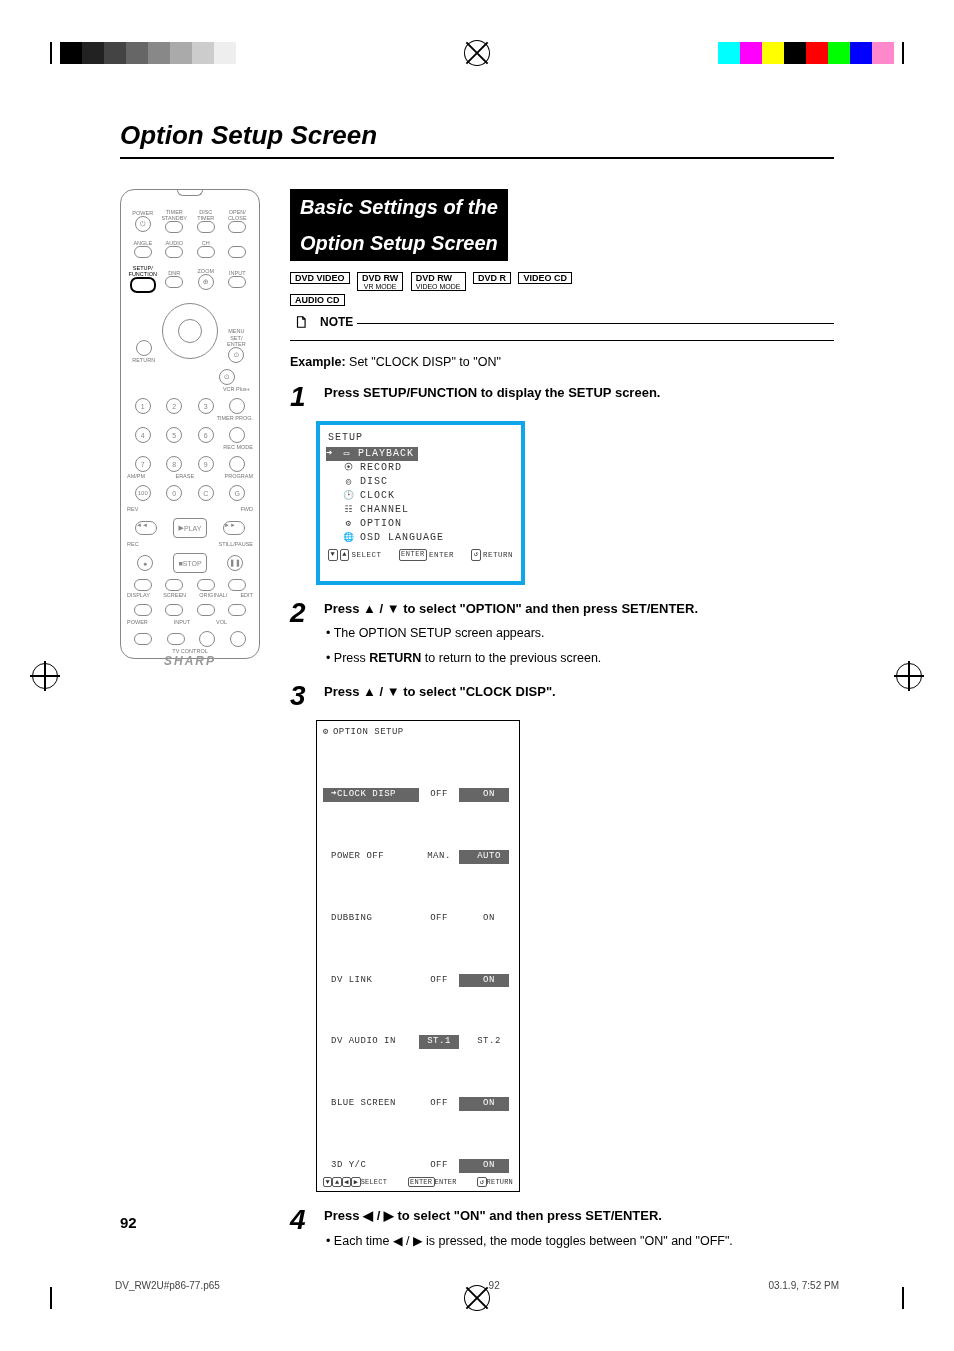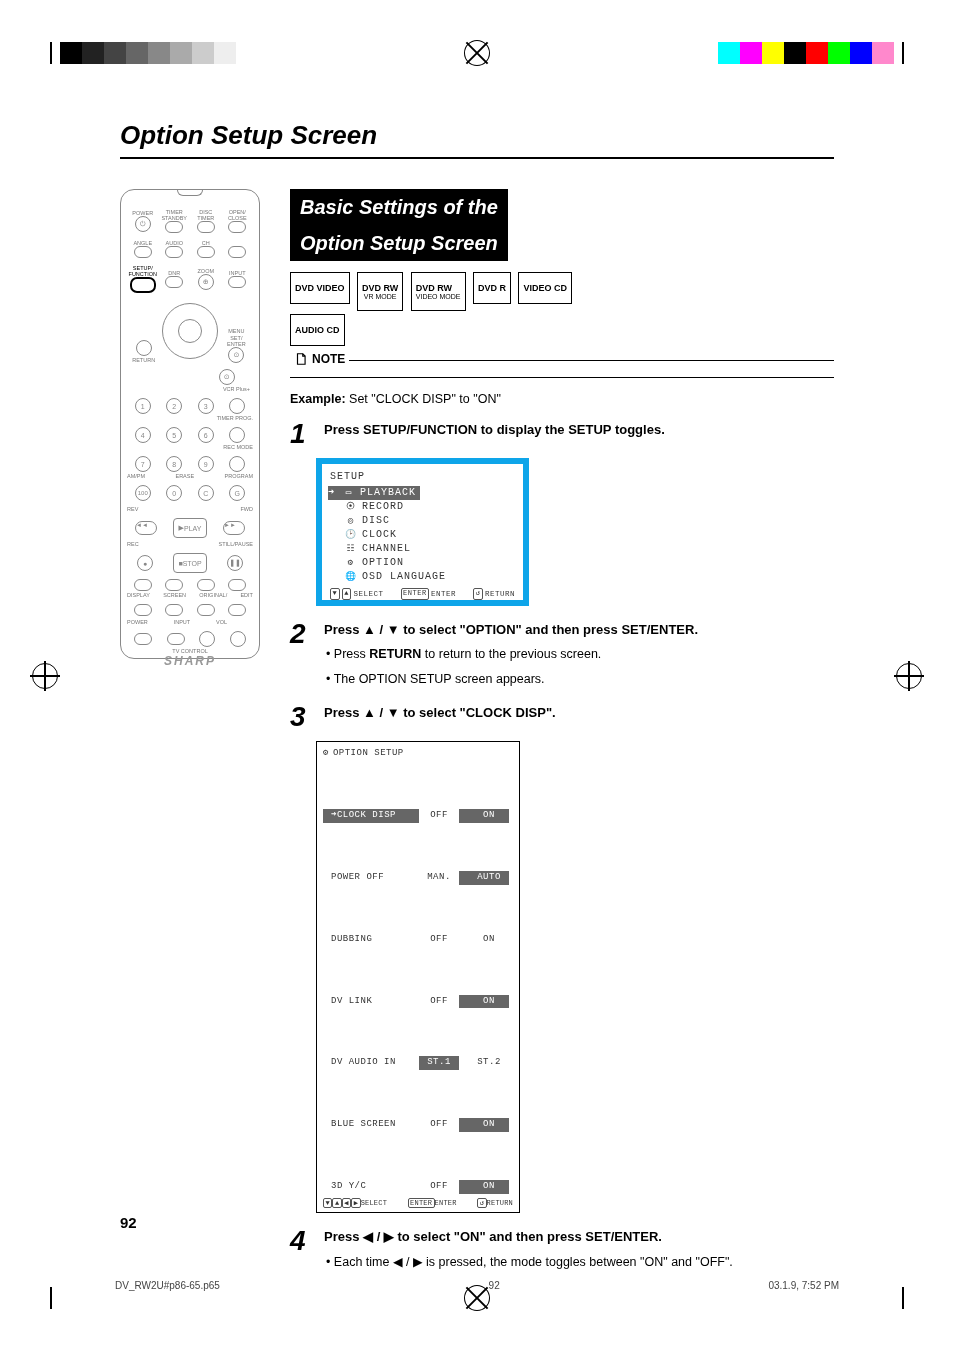--- a/index.html
+++ b/index.html
@@ -128,21 +128,21 @@
     font-size:20px;
     padding:6px 10px;
     line-height:1.2;
     display:inline-block;
   }
   .disc-badges { margin-top:8px;}
   .badge {
     font-size:9px;
     font-weight:bold;
     border:1px solid #000;
-    padding:10px 4px;
+    padding:0 4px;
     display:inline-block;
     vertical-align:top;
     margin-right:3px;
     margin-top:3px;
   }
   .badge-sub { display:block; font-weight:normal; font-size:7px; text-align:center;}
 
   .note-box {
     border-top:1px solid #000;
     border-bottom:1px solid #000;
@@ -150,21 +150,21 @@
     padding:8px 0;
     position:relative;
   }
   .note-label {
     position:absolute;
     top:-9px;
     background:#fff;
     font-size:12px;
     font-weight:bold;
     padding:0 4px;
-    display:flex; align-items:center; gap:4px;
+    display:flex; align-items:center; gap:12px;
   }
   .note-label svg { width:14px; height:14px;}
   .note-text { font-size:12.5px; line-height:1.45; padding-left:14px; text-indent:-10px;}
   .stop-sq { display:inline-block; width:9px; height:9px; background:#000; vertical-align:-1px; margin:0 2px;}
 
   .example-line { font-size:12.5px; margin-top:14px;}
   .example-line b { font-weight:bold;}
 
   .step { display:flex; margin-top:14px; gap:10px;}
   .step-num {
@@ -174,24 +174,24 @@
     line-height:1;
     width:24px;
     flex: 0 0 24px;
   }
   .step-body { flex:1 1 auto; font-size:13px;}
   .step-head { font-weight:bold; line-height:1.5;}
   .step-sub { font-size:12.5px; margin-top:6px; padding-left:12px; text-indent:-10px; line-height:1.5;}
 
   
   .osd {
-    border:6px solid #0ea5e9;
+    border:4px solid #0ea5e9;
     width:185px;
     margin:10px 0 0 26px;
-    padding:6px 8px 0 8px;
+    padding:6px 8px 20px 8px;
     font-family:"Courier New", monospace;
     font-size:10px;
     line-height:1.4;
     letter-spacing:1px;
     color:#333;
     position:relative;
   }
   .osd-title { margin-bottom:2px;}
   .osd-row { display:flex; align-items:center; gap:5px;}
   .osd-row .ico { width:12px; font-size:9px; text-align:center;}
@@ -496,21 +496,21 @@
         </div>
       </div>
 
       <div class="example-line">
         <b>Example:</b><span> Set "CLOCK DISP" to "ON"</span>
       </div>
 
       <div class="step">
         <div class="step-num">1</div>
         <div class="step-body">
-          <div class="step-head"><span>Press </span><span style="font-weight:900;">SETUP/FUNCTION</span><span> to display the SETUP toggles.</span></div>
+          <div class="step-head"><span>Press </span><span style="font-weight:900;">SETUP/FUNCTION</span><span> to display the SETUP screen.</span></div>
         </div>
       </div>
 
       <div class="osd">
         <div class="osd-title">SETUP</div>
         <div class="osd-row selected">
             <span class="arrow">➜</span>
             <span class="ico">▭</span>
             <span>PLAYBACK</span>
           </div>
@@ -558,22 +558,22 @@
               <span class="tiny-key">↺</span>
               <span>RETURN</span>
             </span>
         </div>
       </div>
 
       <div class="step">
         <div class="step-num">2</div>
         <div class="step-body">
           <div class="step-head"><span>Press ▲ / ▼ to select "OPTION" and then press </span><span style="font-weight:900;">SET/ENTER</span><span>.</span></div>
+          <div class="step-sub">• <span>The OPTION SETUP screen appears.</span></div>
           <div class="step-sub">• <span>Press </span><b>RETURN</b><span> to return to the previous screen.</span></div>
-          <div class="step-sub">• <span>The OPTION SETUP screen appears.</span></div>
         </div>
       </div>
 
       <div class="step">
         <div class="step-num">3</div>
         <div class="step-body">
           <div class="step-head">Press ▲ / ▼ to select "CLOCK DISP".</div>
         </div>
       </div>
 
@@ -634,21 +634,21 @@
         </div>
       </div>
 
     </div>
   </div>
 
   <div class="page-number">92</div>
 </div>
 
 <div class="footer">
-  <span>DV_RW2U#p86-65.p65</span>
+  <span>DV_RW2U#p86-77.p65</span>
   <span>92</span>
   <span>03.1.9, 7:52 PM</span>
 </div>
 
 <div class="reg-bottom">
   <div class="reg-line-v"></div>
   <div class="reg-center-mark"></div>
   <div class="reg-line-v"></div>
 </div>
 

